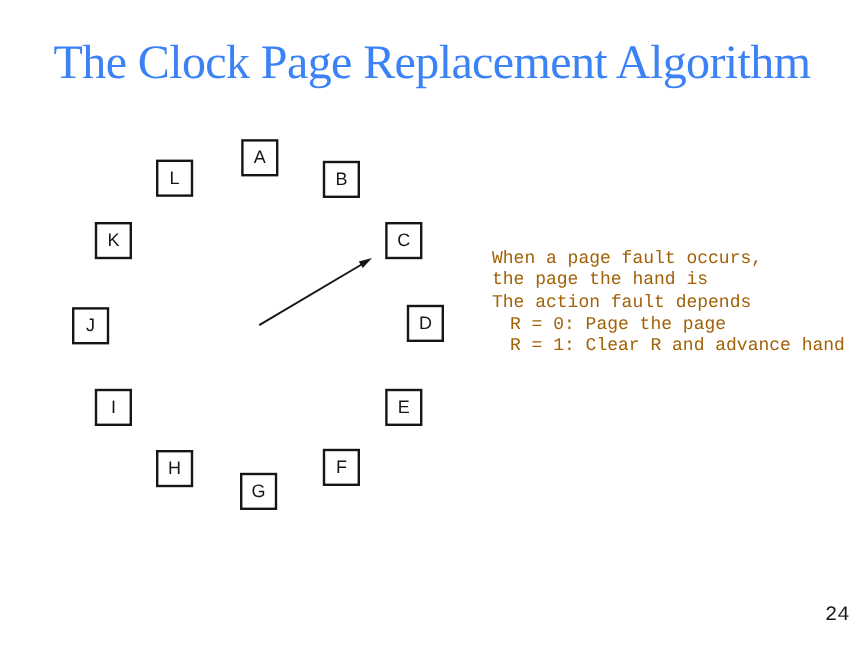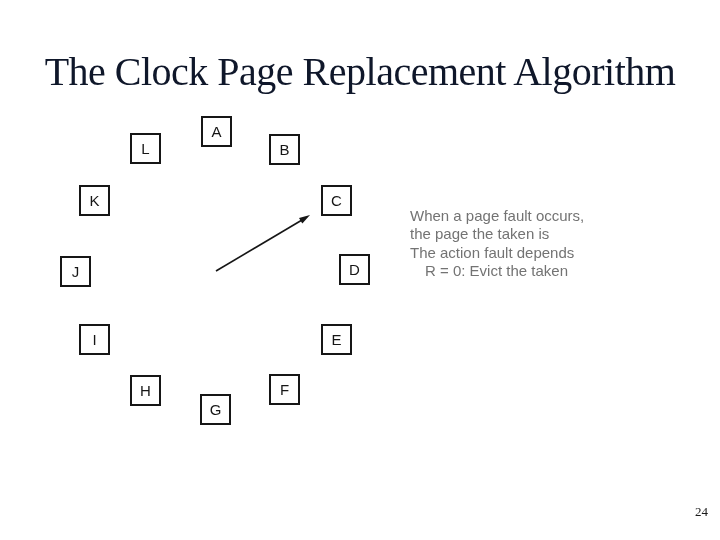--- a/index.html
+++ b/index.html
@@ -14,34 +14,34 @@
   }
   .diagram{position:absolute;left:0;top:0;width:400px;height:460px;}
   .page-box{
     position:absolute;width:27px;height:27px;border:2px solid #161616;background:#ffffff;
     display:flex;align-items:center;justify-content:center;
     font-size:15px;color:#161616;
   }
   .hand-svg{position:absolute;left:0;top:0;width:400px;height:460px;}
   .note{
     position:absolute;left:410px;top:207px;
-    font-size:15px;line-height:18.3px;color:#737373;white-space:nowrap;
+    font-size:15px;line-height:18.3px;color:#a16207;white-space:nowrap;font-family:Liberation Mono, monospace;
   }
   .note .indent{padding-left:15px;}
   .pagenum{
     position:absolute;top:504px;right:12px;
-    font-family:Liberation Serif, serif;font-size:13px;color:#1a1a1a;
+    font-family:Liberation Mono, monospace;font-size:17px;color:#1a1a1a;
   }
 </style>
 </head>
 <body>
 
 <div class="slide">
 
-  <div class="title" style="color: #0f172a; margin-top: 20px;">The Clock Page Replacement Algorithm</div>
+  <div class="title" style="color: #3b82f6;">The Clock Page Replacement Algorithm</div>
 
   <div class="diagram">
 
     <svg class="hand-svg" viewBox="0 0 400 460" xmlns="http://www.w3.org/2000/svg">
       <line x1="216" y1="271" x2="302" y2="220" stroke="#161616" stroke-width="1.6"></line>
       <polygon points="310,215 302.3,223.4 299,218" fill="#161616"></polygon>
     </svg>
 
     <div class="page-box" style="left:201px;top:116px;">
       <span>A</span>
@@ -77,20 +77,21 @@
       <span>K</span>
     </div>
     <div class="page-box" style="left:130px;top:133px;">
       <span>L</span>
     </div>
 
   </div>
 
   <div class="note">
     <div>When a page fault occurs,</div>
-    <div>the page the taken is</div>
+    <div>the page the hand is</div>
     <div>The action fault depends</div>
-    <div class="indent">R = 0: Evict the taken</div>
+    <div class="indent">R = 0: Page the page</div>
+    <div class="indent">R = 1: Clear R and advance hand</div>
   </div>
 
   <div class="pagenum">24</div>
 
 </div>
 
 </body></html>

